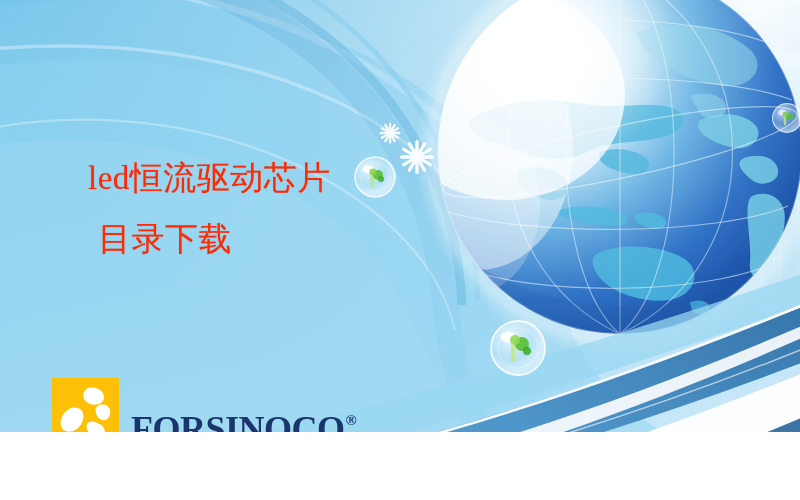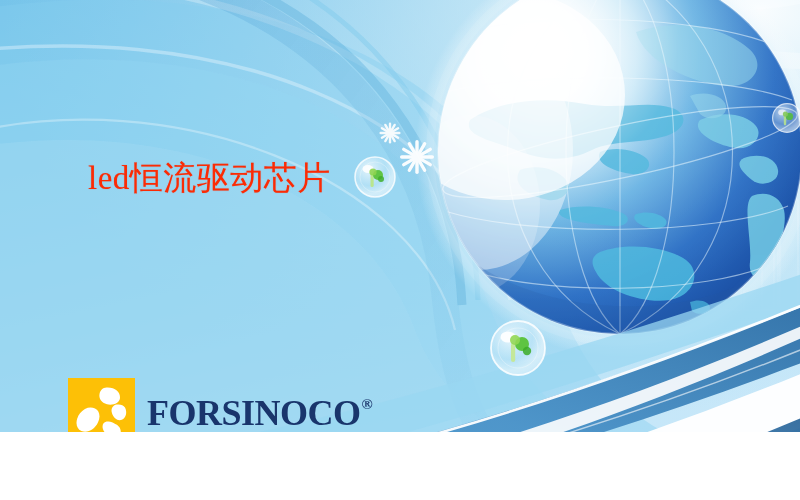--- a/index.html
+++ b/index.html
@@ -42,25 +42,25 @@
     letter-spacing: 0.5px;
     white-space: nowrap;
     text-shadow: 0 0 1px rgba(251,43,5,0.35);
   }
   .headline .hl-line.line1 { margin-left: 0px; }
   .headline .hl-line.line2 { margin-left: 10px; margin-top: 28px; }
 
   
   .logo-lockup {
     position: absolute;
-    left: 68px;
+    left: 52px;
     top: 378px;
     z-index: 40;
     display: flex;
-    align-items: center;
+    align-items: flex-end;
   }
   .logo-mark {
     width: 67px;
     height: 67px;
     background: #fdc006;
     flex: 0 0 auto;
     position: relative;
   }
   .logo-mark svg { display: block; }
   .logo-words {
@@ -369,20 +369,21 @@
             <circle cx="3" cy="-2" r="4.6" fill="#5cc23b" opacity="0.95"></circle>
             <circle cx="-2" cy="-5" r="3.2" fill="#8ed44f" opacity="0.9"></circle>
           </g>
         </g>
       </g>
     </g>
   </svg>
 
   <div class="headline">
     <span class="hl-line line1">led恒流驱动芯片</span>
+    <span class="hl-line line2">目录下载</span>
   </div>
 
   <div class="logo-lockup">
     <div class="logo-mark">
       <svg width="67" height="67" viewBox="0 0 67 67" aria-hidden="true">
         <g fill="#ffffff">
 
           <path d="M38.5 9.5 C46.5 9.0 52.5 13.5 52.0 20.0
                    C51.6 25.2 45.0 27.6 39.0 26.3
                    C33.6 25.1 30.4 20.4 31.6 15.6

